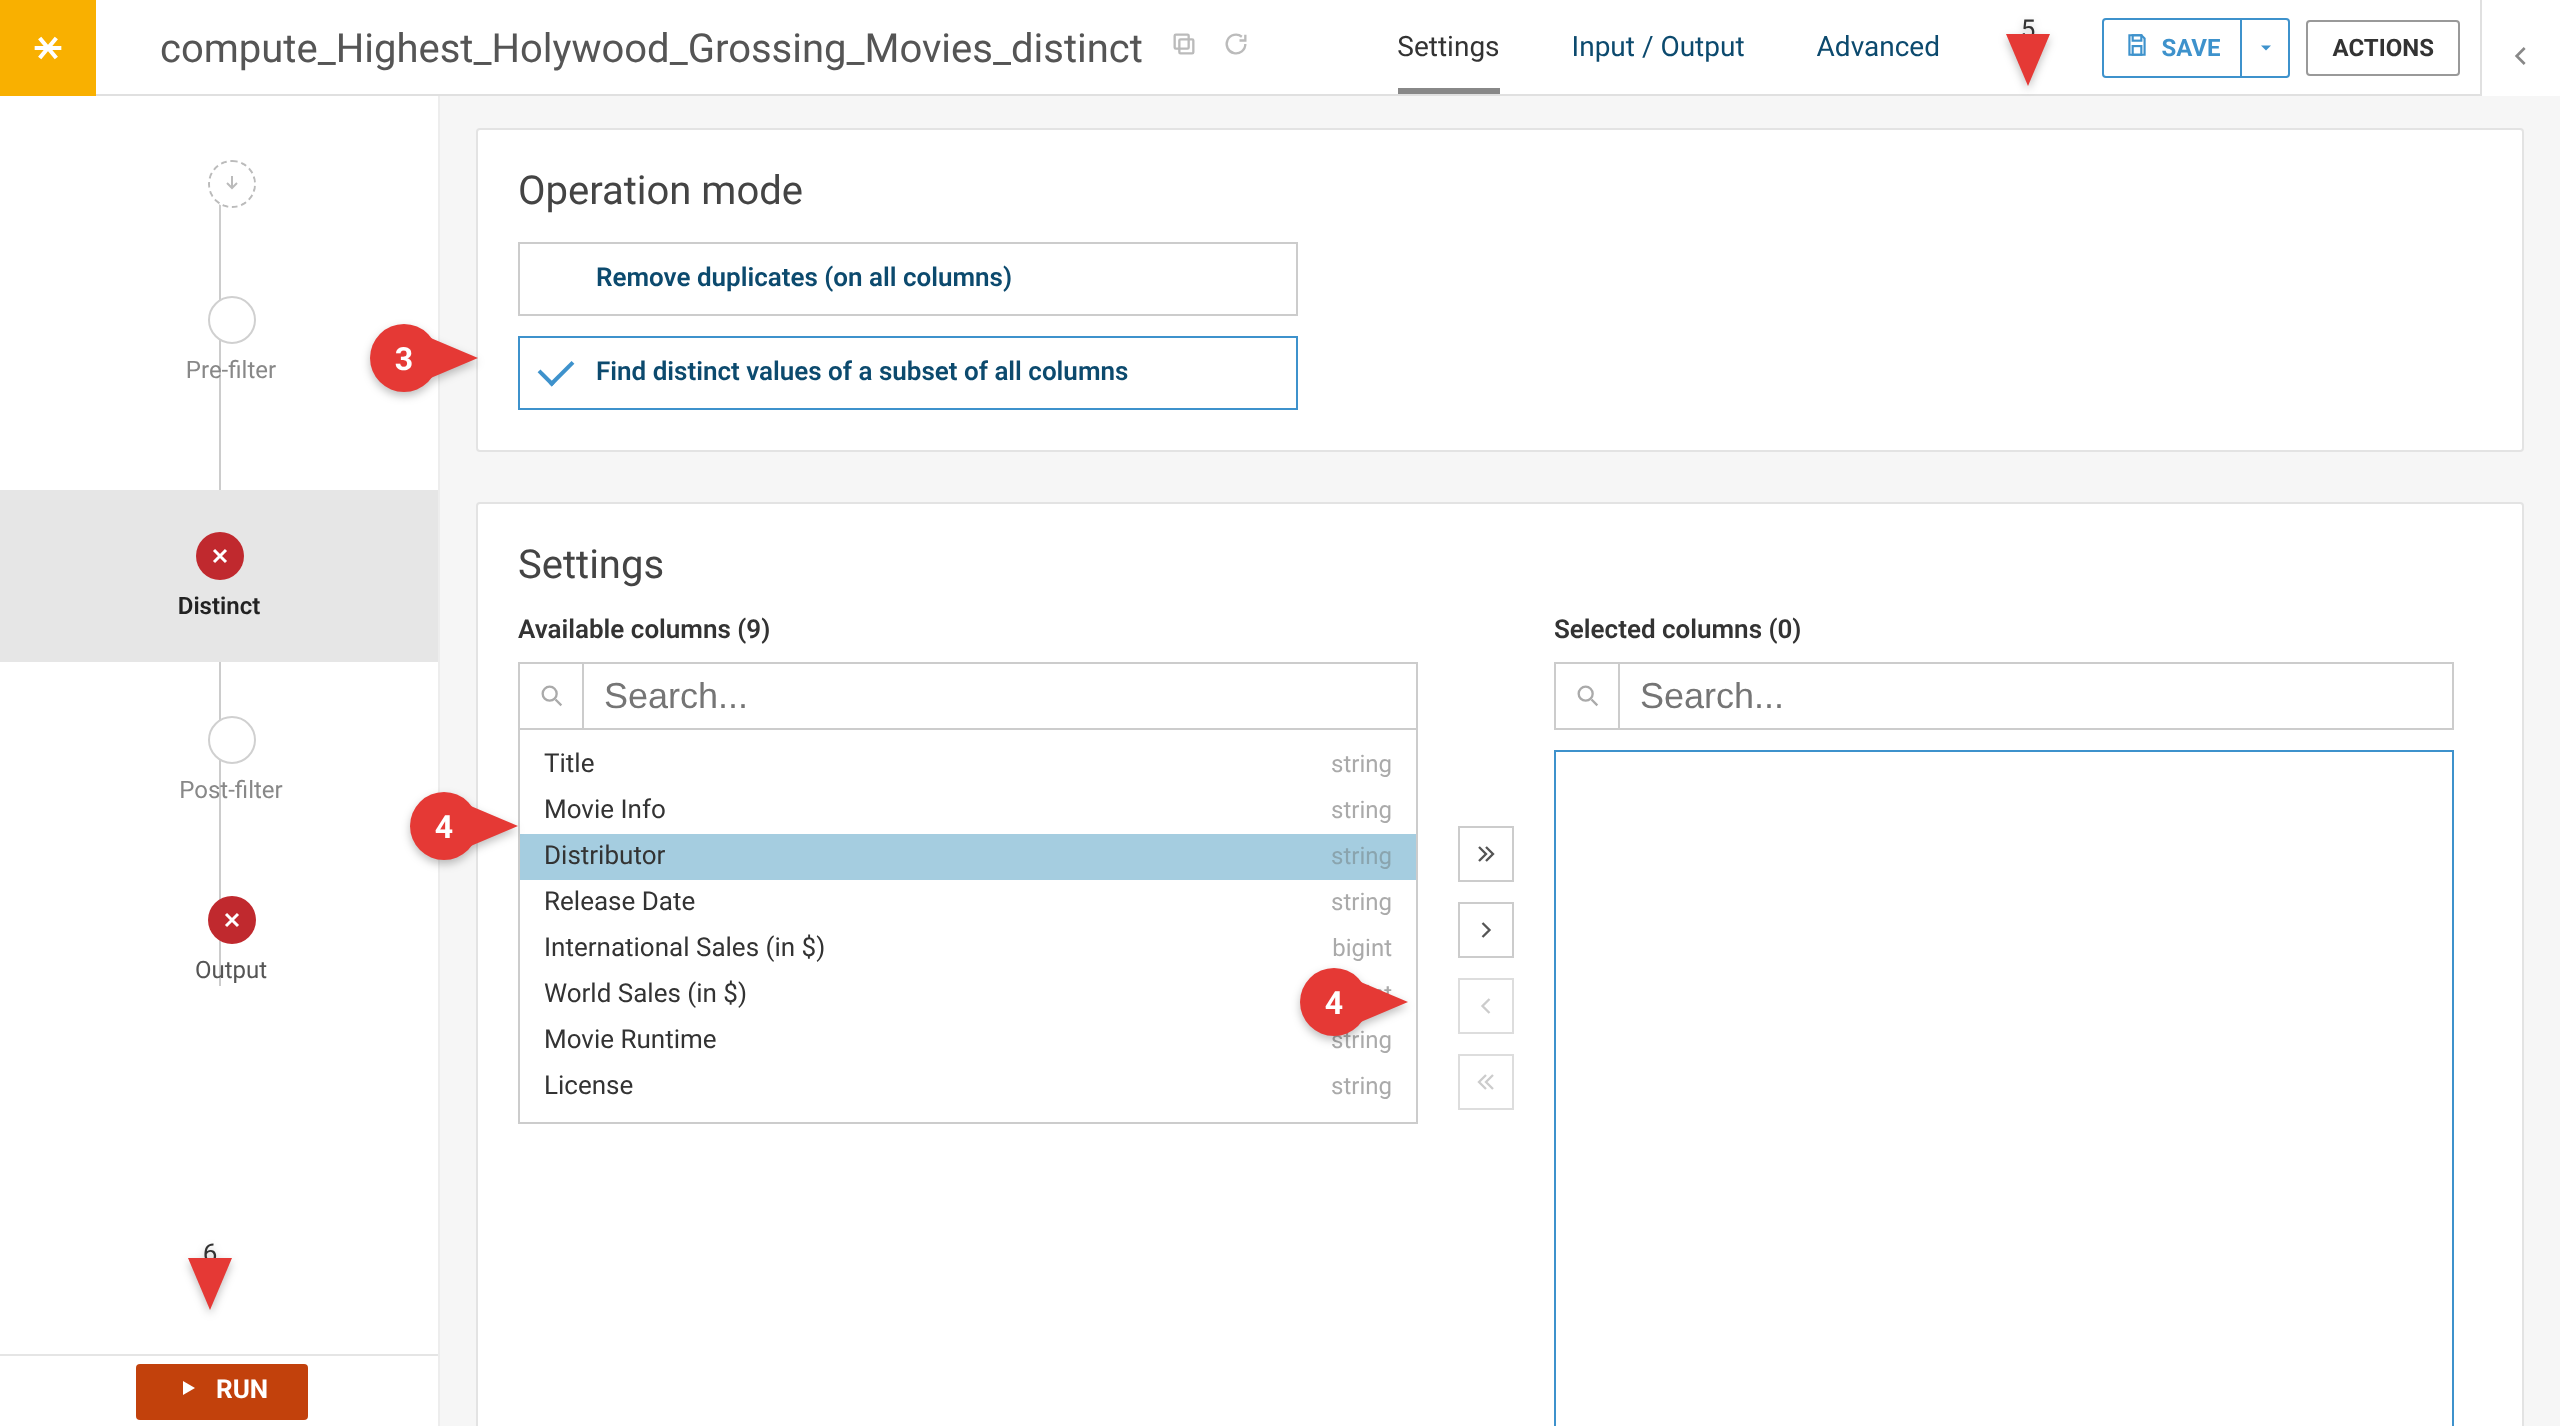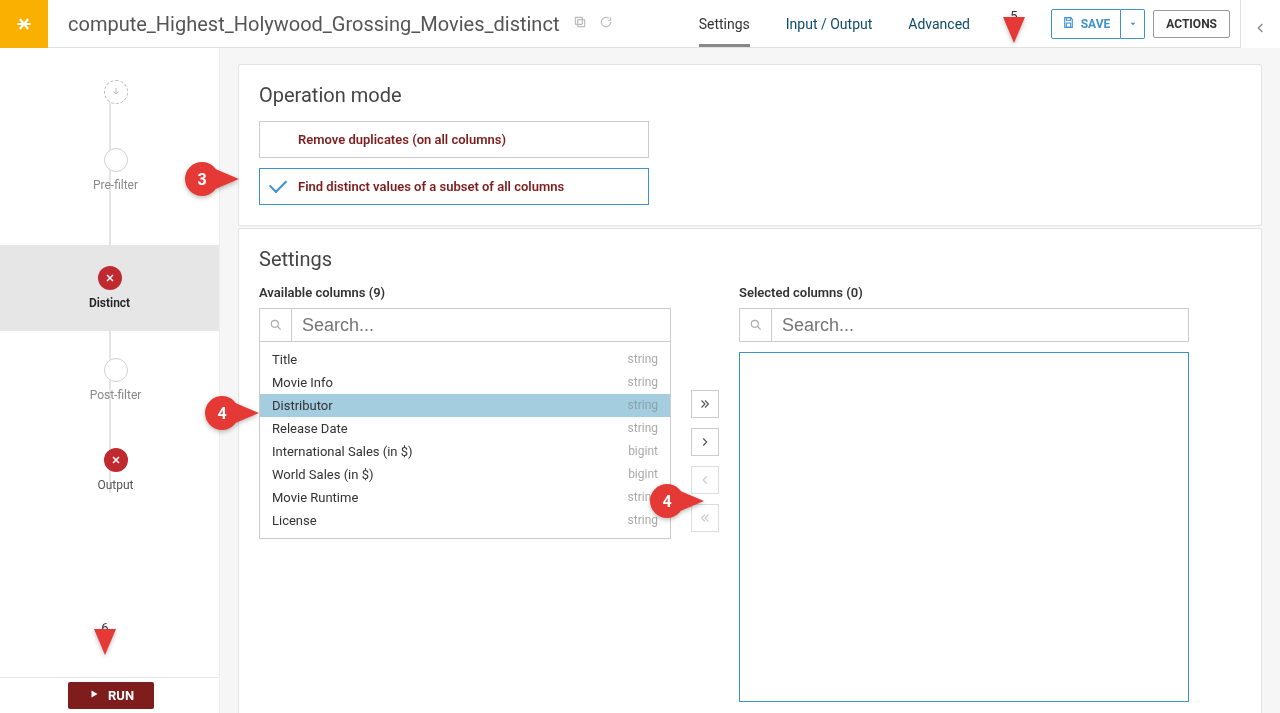--- a/index.html
+++ b/index.html
@@ -26,21 +26,21 @@
     height: 48px;
     background: #F9B000;
     display: flex;
     align-items: center;
     justify-content: center;
     color: #fff;
   }
   .header-title {
     font-size: 20px;
     color: #555;
-    padding-left: 20px;
+    padding-left: 32px;
     font-weight: 400;
   }
   .header-small-icons {
     display: flex;
     gap: 12px;
     margin-left: 14px;
     color: #bbb;
   }
   .header-tabs {
     position: absolute;
@@ -163,51 +163,51 @@
   
   .run-bar {
     position:absolute; left:0; right:0; bottom:0;
     height:36px;
     border-top:1px solid #e5e5e5;
     display:flex; align-items:center;
     padding-left:68px;
     background:#fff;
   }
   .btn-run {
-    background:#7f1d1d;
+    background:#c2410c;
     color:#fff;
     padding:6px 20px;
     font-weight:700;
     font-size:13px;
     display:flex; gap:8px; align-items:center;
     border-radius:2px;
   }
 
   
   .content-area {
     flex:1;
     background:#f6f6f6;
     overflow:auto;
     padding:16px 18px;
   }
   .card {
     background:#fff;
     border:1px solid #e3e3e3;
     border-radius:2px;
-    margin-bottom:2px;
+    margin-bottom:25px;
   }
   .card-title { font-size:20px; color:#444; padding:18px 20px 14px; }
   .op-option {
     border:1px solid #ccc;
     margin:0 20px 10px;
     max-width:390px;
     padding:10px 14px 10px 38px;
     font-size:13px;
     font-weight:600;
-    color:#7f1d1d;
+    color:#0c4a6e;
     position:relative;
     cursor:pointer;
   }
   .op-option.selected {
     border-color:#3E92CC;
   }
   .op-option.selected::before {
     content:"";
     position:absolute; left:10px; top:10px;
     width:14px; height:8px;
@@ -255,21 +255,21 @@
   }
   .tbtn.disabled { color:#ccc; border-color:#ddd; }
 
   .selected-box {
     border:1px solid #3E92CC;
     min-height:350px;
     margin-top:10px;
   }
 
   .dual-wrap { display:flex; gap:20px; align-items:flex-start; }
-  .col-left { width:412px; }
+  .col-left { width:450px; }
   .col-mid { width:28px; padding-top:105px; }
   .col-right { width:450px; }
 
   
   .marker {
     position:absolute;
     display:flex; align-items:center;
     pointer-events:none;
     z-index:50;
     filter: drop-shadow(0 2px 2px rgba(0,0,0,0.25));

